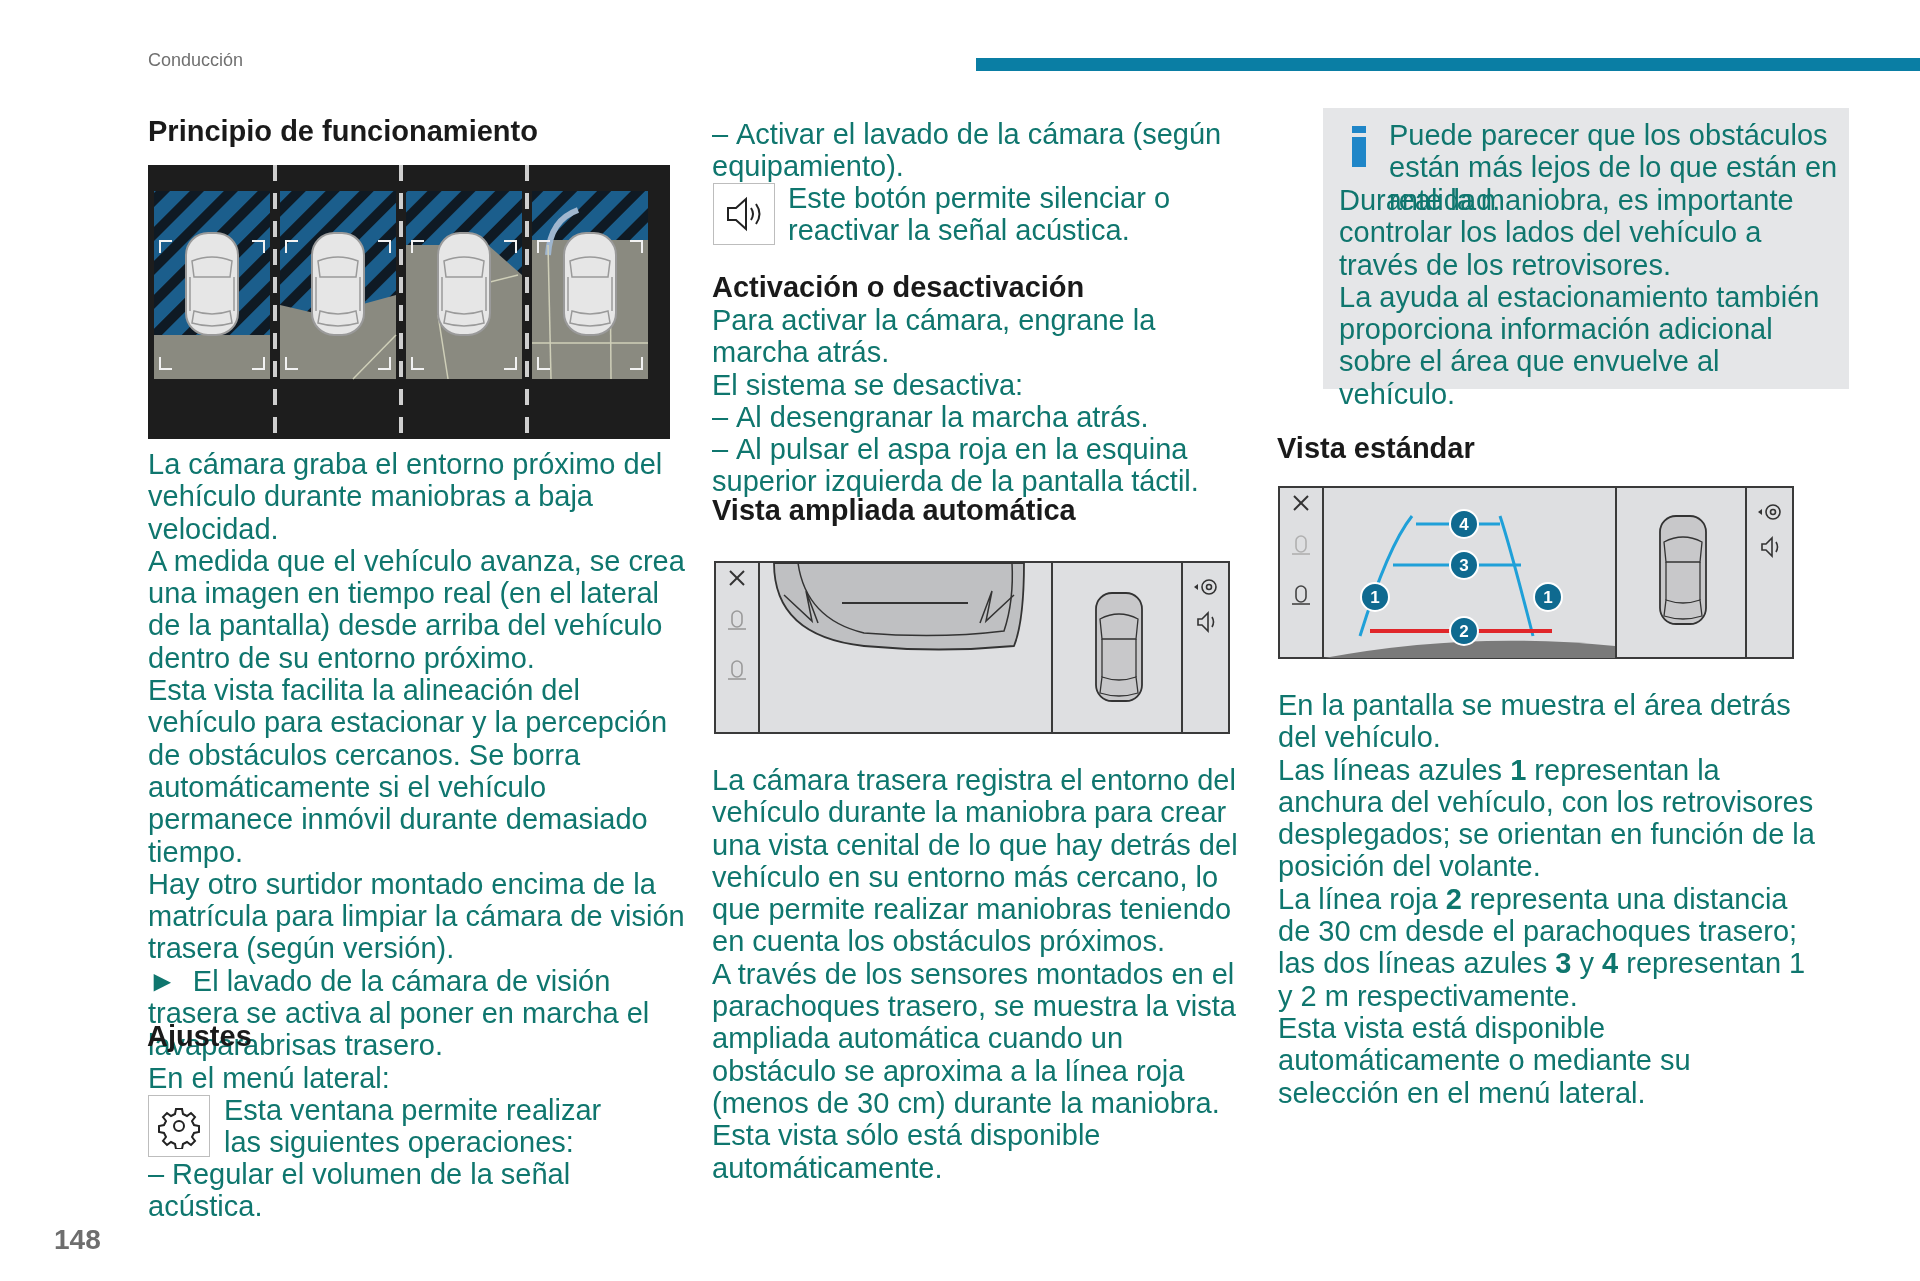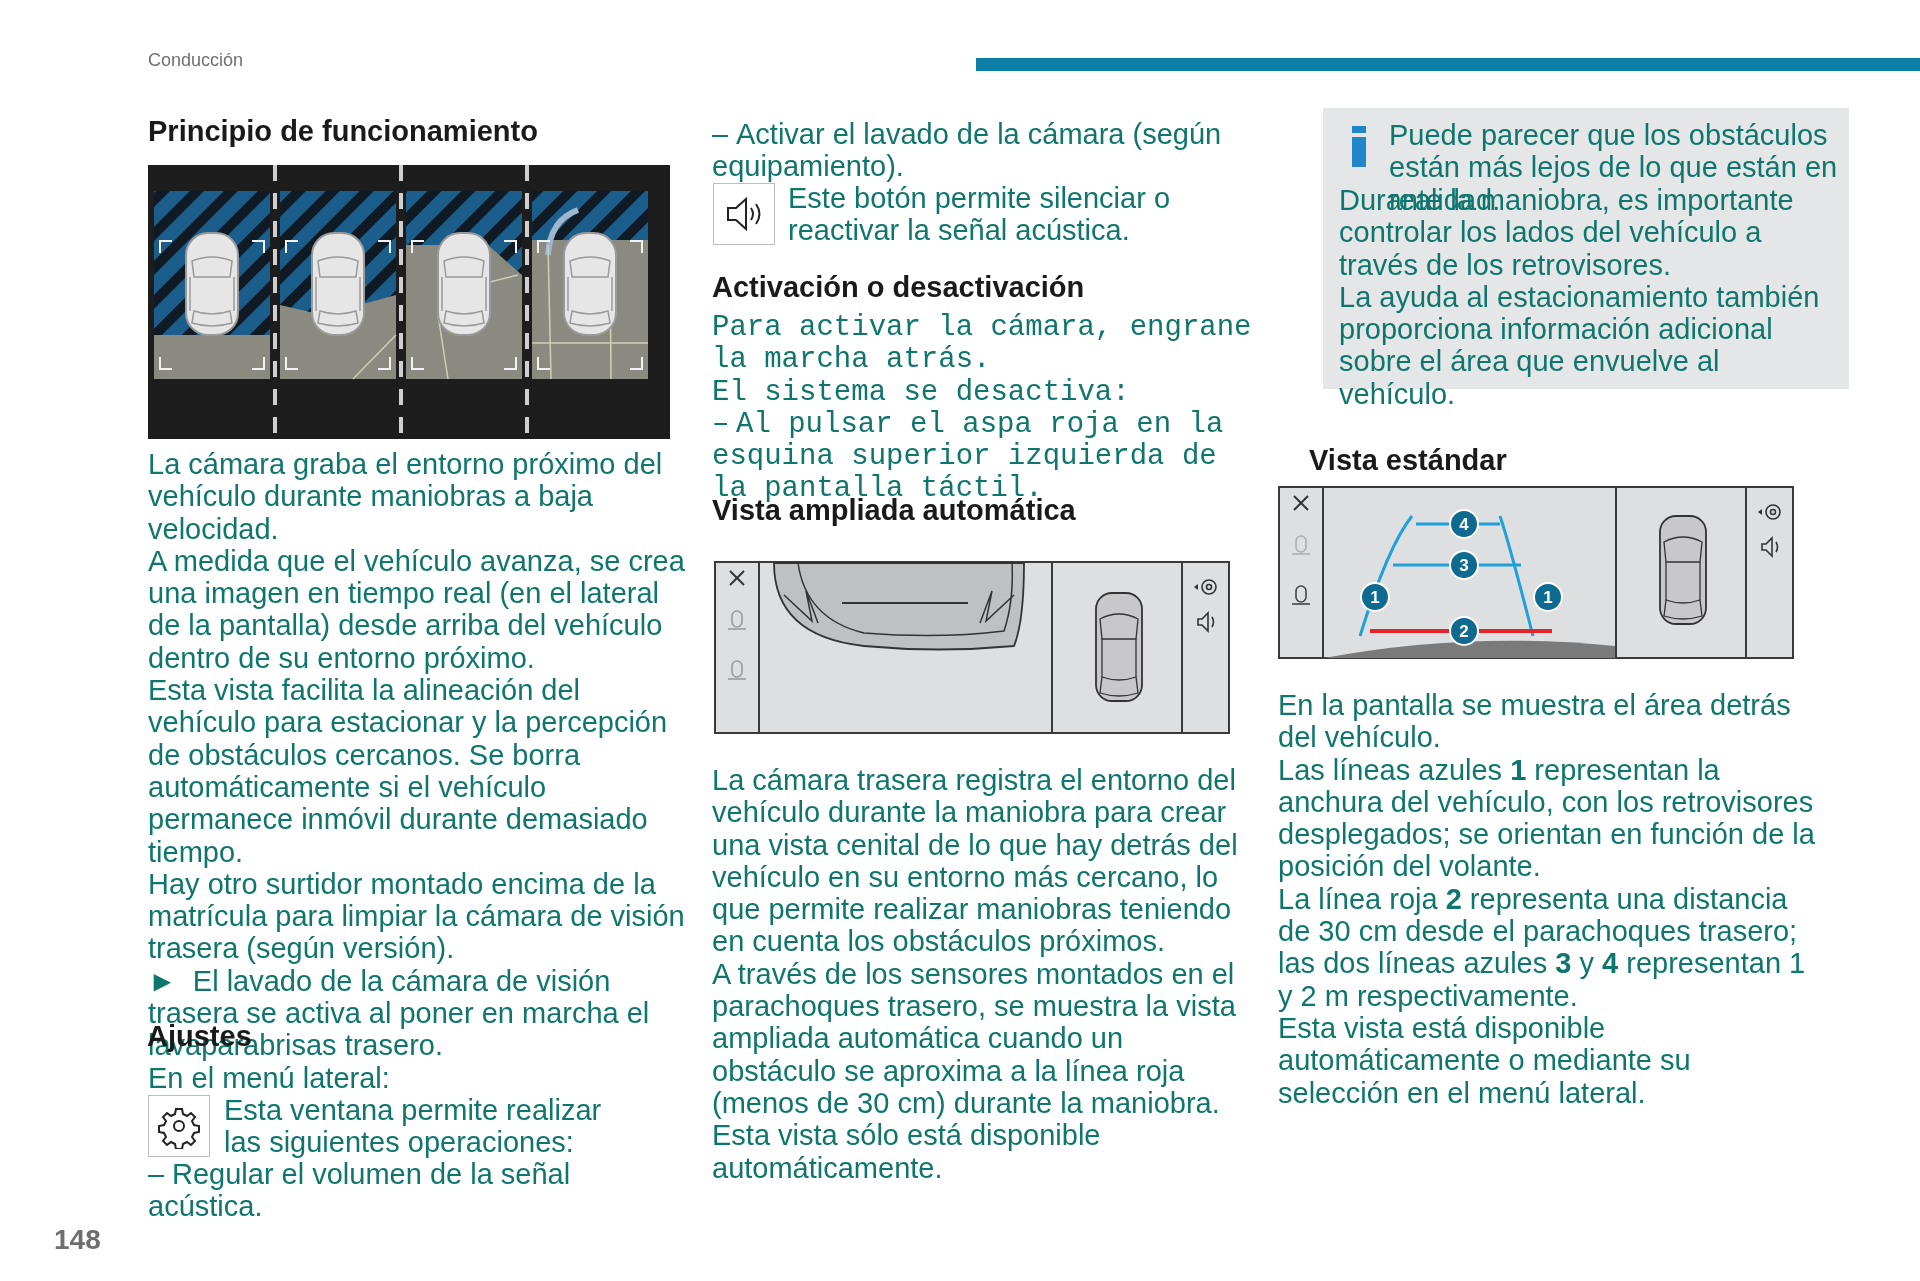--- a/index.html
+++ b/index.html
@@ -125,23 +125,24 @@
     <g fill="none" stroke="#222" stroke-width="2">
       <path d="M8 18 h8 l10 -9 v30 l-10 -9 h-8 z"></path>
       <path d="M31 18 q4 6 0 12"></path>
       <path d="M36 14 q7 10 0 20"></path>
     </g>
   </svg>
 </div>
 <div class="txt" style="left:788px; top:182px; width:460px;">Este botón permite silenciar o reactivar la señal acústica.</div>
 
 <h2 style="left:712px; top:271px;">Activación o desactivación</h2>
-<div class="txt" style="left:712px; top:312px; width:540px;font-family:Liberation Mono, monospace;">
+<div class="txt" style="left:712px; top:304px; width:540px;">
   <p>Para activar la cámara, engrane la marcha atrás.</p>
   <p>El sistema se desactiva:</p>
+  <p><span class="dash">–</span><span>Al desengranar la marcha atrás.</span></p>
   <p><span class="dash">–</span><span>Al pulsar el aspa roja en la esquina superior izquierda de la pantalla táctil.</span></p>
 </div>
 
 <h2 style="left:712px; top:494px;">Vista ampliada automática</h2>
 
 <div class="fig" style="left:714px; top:561px; width:516px; height:173px;">
   <svg width="516" height="173" viewBox="0 0 516 173">
     <rect x="1" y="1" width="514" height="171" fill="#dedfe1" stroke="#3a3a3a" stroke-width="2"></rect>
     <line x1="45" y1="1" x2="45" y2="172" stroke="#3a3a3a" stroke-width="2"></line>
     <line x1="338" y1="1" x2="338" y2="172" stroke="#3a3a3a" stroke-width="2"></line>
@@ -195,21 +196,21 @@
       <div class="dot"></div>
       <div class="stem"></div>
     </div>
   <div class="txt" style="left:66px; top:11px; width:450px;">Puede parecer que los obstáculos están más lejos de lo que están en realidad.</div>
   <div class="txt" style="left:16px; top:76px; width:500px;">
     <p>Durante la maniobra, es importante controlar los lados del vehículo a través de los retrovisores.</p>
     <p>La ayuda al estacionamiento también proporciona información adicional sobre el área que envuelve al vehículo.</p>
   </div>
 </div>
 
-<h2 style="left:1277px; top:444px;margin-left:32px;">Vista estándar</h2>
+<h2 style="left:1277px; top:432px;">Vista estándar</h2>
 
 <div class="fig" style="left:1278px; top:486px; width:516px; height:173px;">
   <svg width="516" height="173" viewBox="0 0 516 173">
     <rect x="1" y="1" width="514" height="171" fill="#dedfe1" stroke="#3a3a3a" stroke-width="2"></rect>
     <line x1="45" y1="1" x2="45" y2="172" stroke="#3a3a3a" stroke-width="2"></line>
     <line x1="338" y1="1" x2="338" y2="172" stroke="#3a3a3a" stroke-width="2"></line>
     <line x1="468" y1="1" x2="468" y2="172" stroke="#3a3a3a" stroke-width="2"></line>
 
     <path d="M46 172 Q190 145 337 160 L337 172 Z" fill="#7a7a7a"></path>
 

